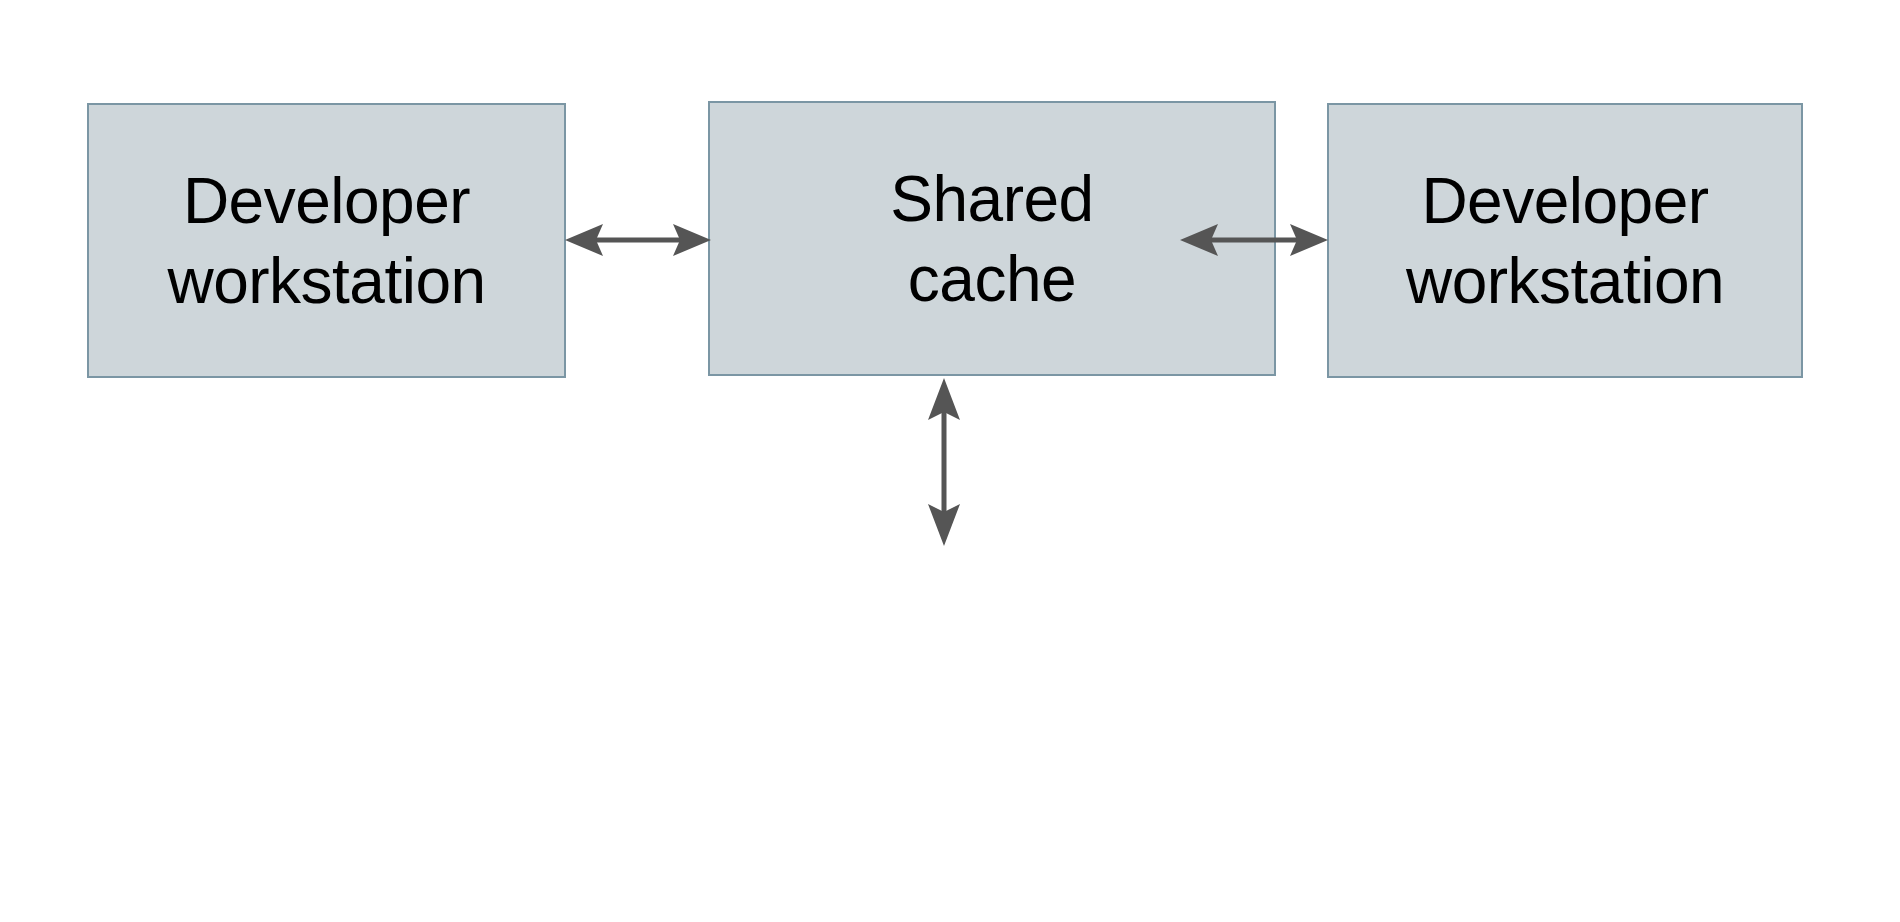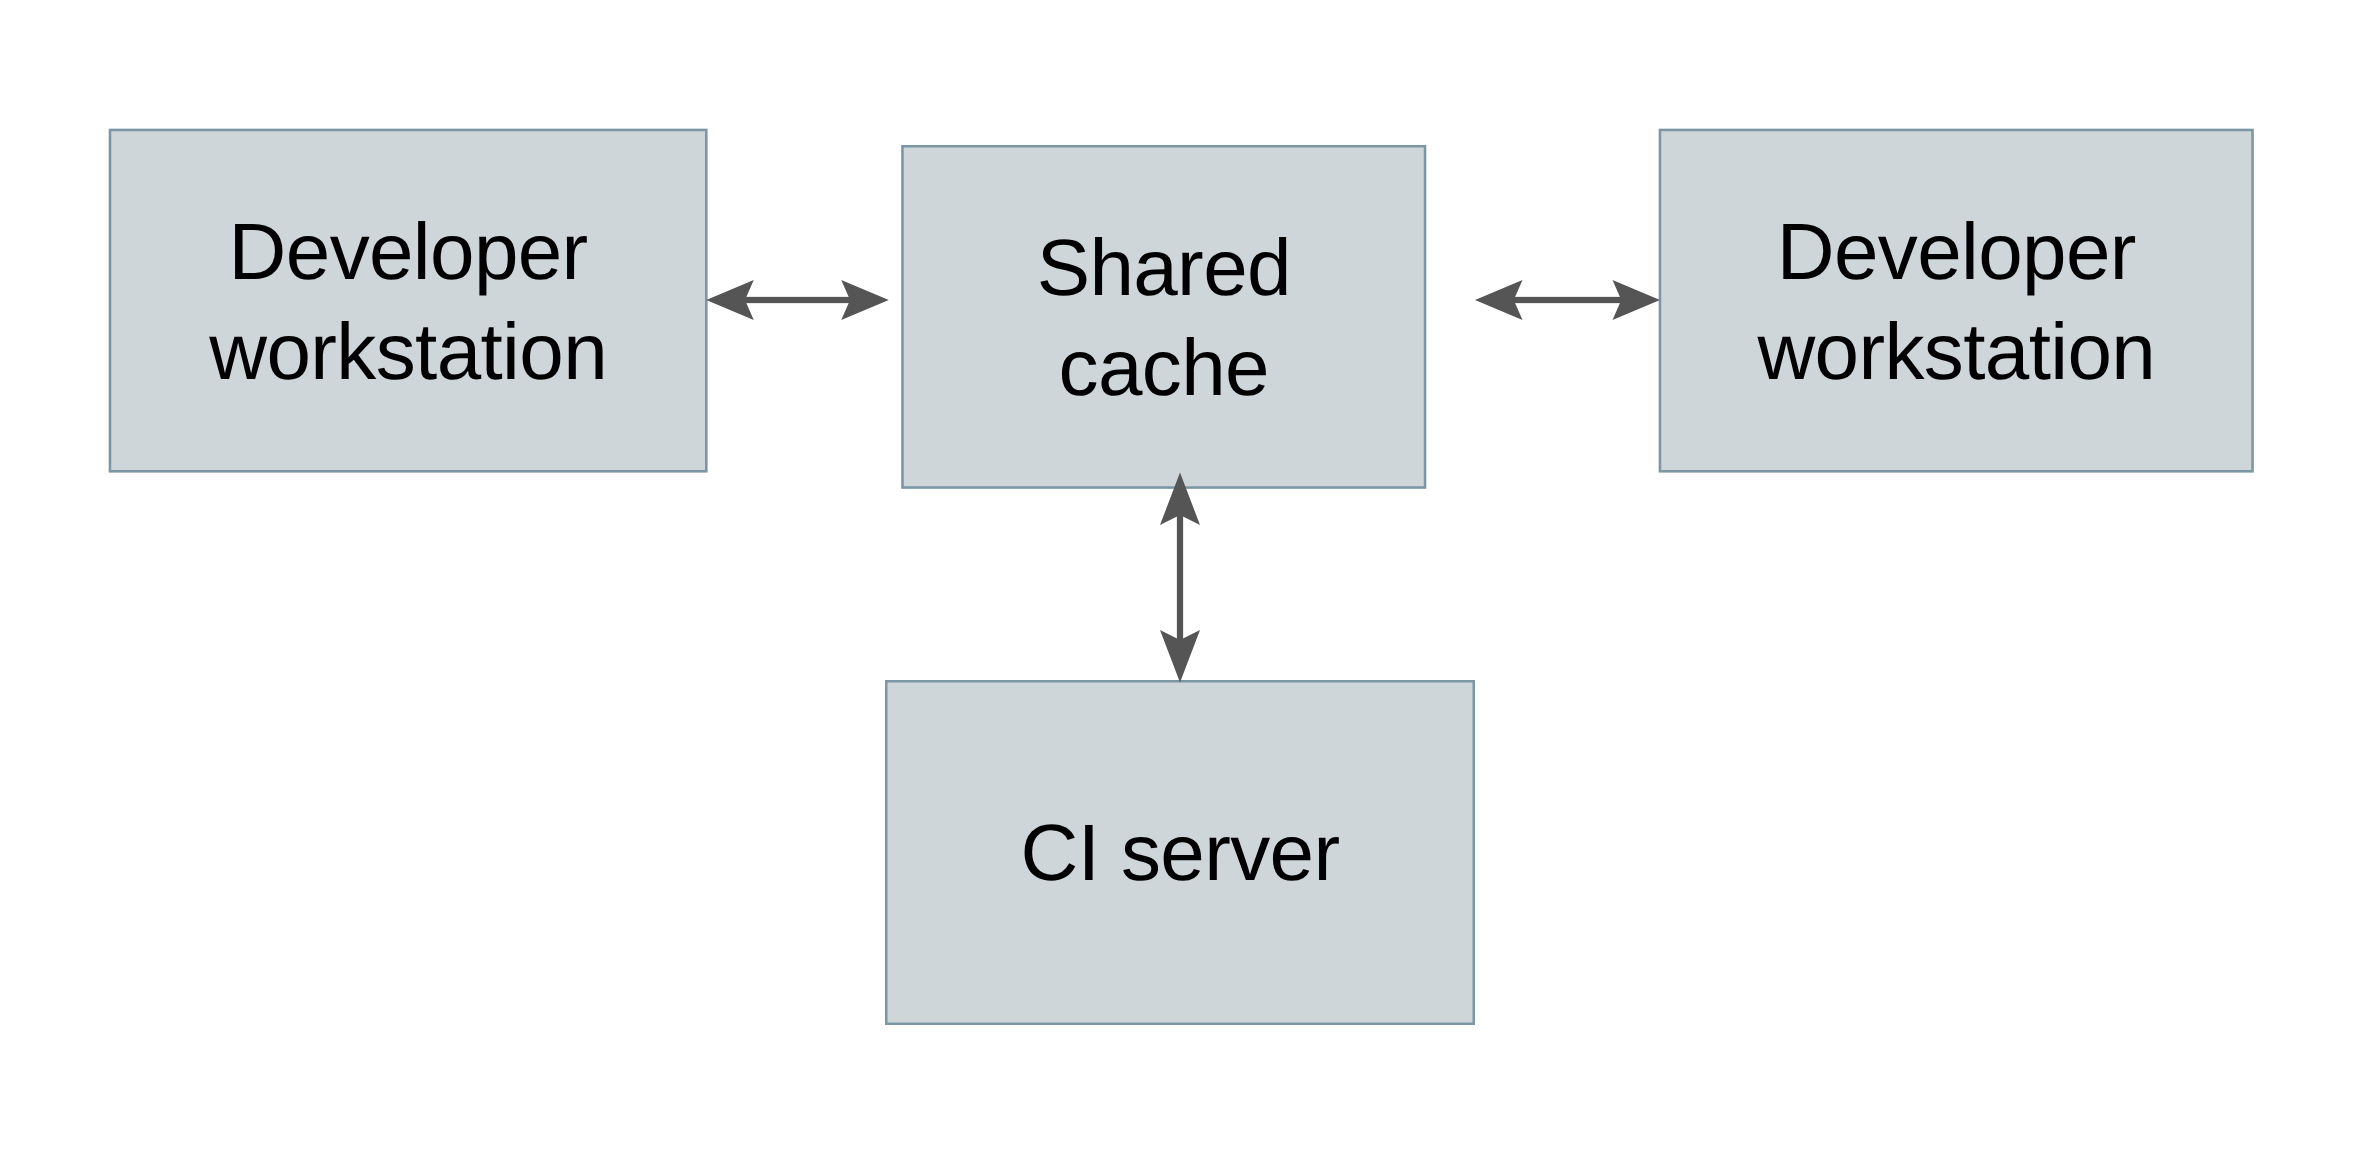--- a/index.html
+++ b/index.html
@@ -34,21 +34,21 @@
     font-size: 64px;
     line-height: 1.25;
     color: #000000;
     font-weight: 400;
     letter-spacing: -0.5px;
     white-space: pre-line;
     padding: 0 6px;
   }
   
   #node-dev-left   { left: 87px;   top: 103px; width: 479px; height: 275px; }
-  #node-shared     { left: 708px;  top: 116px; width: 420px; height: 275px; margin-left: 13px; }
+  #node-shared     { left: 708px;  top: 101px; width: 568px; height: 275px; }
   #node-dev-right  { left: 1327px; top: 103px; width: 476px; height: 275px; }
   #node-ci         { left: 708px;  top: 544px; width: 472px; height: 276px; }
 
   .edge {
     position: absolute;
     overflow: visible;
   }
   #edge-left-shared  { left: 563px;  top: 210px; width: 150px; height: 60px; }
   #edge-shared-right { left: 1178px; top: 210px; width: 152px; height: 60px; }
   #edge-shared-ci    { left: 914px;  top: 376px; width: 60px;  height: 172px; }
@@ -68,23 +68,20 @@
   <div class="node" id="node-shared">
     <span class="node-label">Shared
 cache</span>
   </div>
 
   <div class="node" id="node-dev-right">
     <span class="node-label">Developer
 workstation</span>
   </div>
 
-  <div class="node" id="node-ci">
-    <span class="node-label">CI server</span>
-  </div>
 
   <div class="edge" id="edge-left-shared">
     <svg width="150" height="60" viewBox="0 0 150 60" xmlns="http://www.w3.org/2000/svg">
 
       <rect x="28" y="27.5" width="94" height="5" fill="#555555"></rect>
 
       <path d="M 2 30 L 40 14 L 33 30 L 40 46 Z" fill="#555555"></path>
 
       <path d="M 148 30 L 110 14 L 117 30 L 110 46 Z" fill="#555555"></path>
     </svg>

